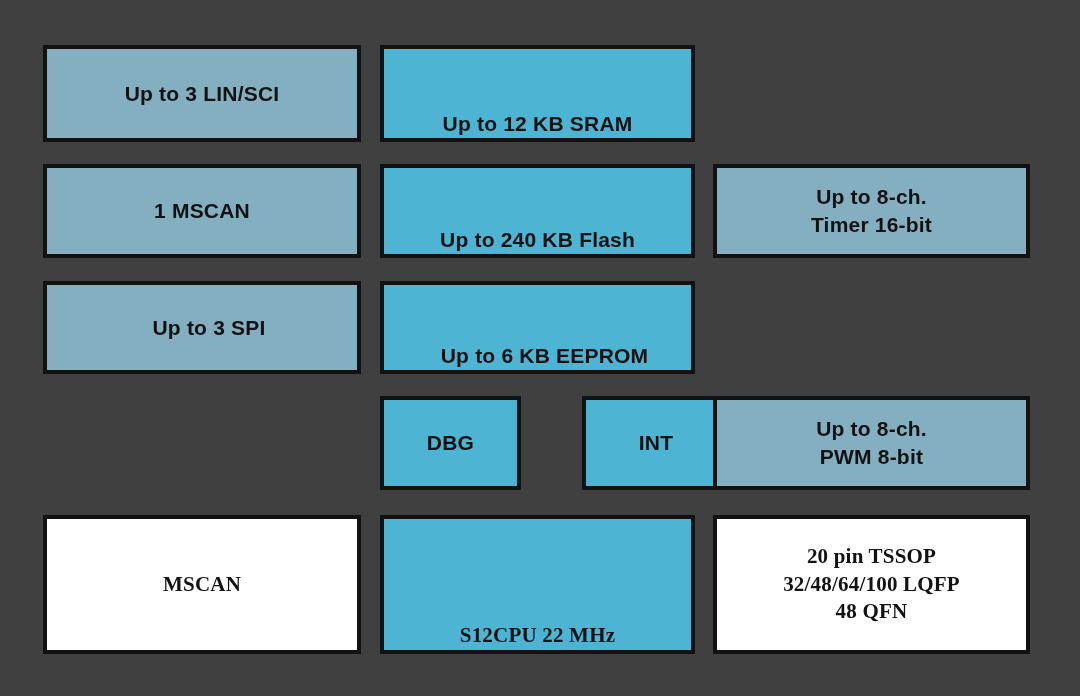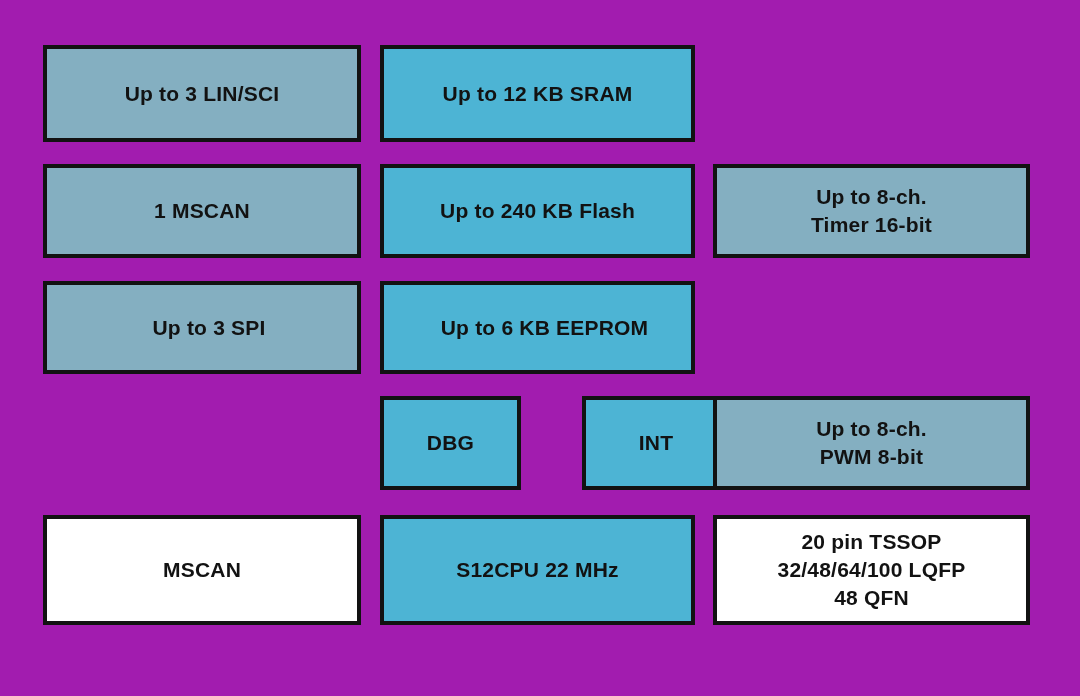--- a/index.html
+++ b/index.html
@@ -5,21 +5,21 @@
   html, body {
     margin: 0;
     padding: 0;
     background: #e9ebec;
     font-family: "Liberation Sans", sans-serif;
   }
   .canvas {
     position: relative;
     width: 1080px;
     height: 696px;
-    background: #a21caf;
+    background: #404040;
     overflow: hidden;
   }
   .block {
     position: absolute;
     box-sizing: border-box;
     border: 4px solid #121212;
     display: flex;
     align-items: center;
     justify-content: center;
     text-align: center;
@@ -31,28 +31,28 @@
     line-height: 1.32;
     white-space: pre-line;
     letter-spacing: 0.2px;
   }
   .fill-slate { background: #84afc1; }
   .fill-blue  { background: #4db4d4; }
   .fill-white { background: #ffffff; }
 
   
   .c1 { left: 43px;  width: 318px; }
-  .c2 { left: 380px; width: 315px; }
+  .c2 { left: 380px; width: 315px; align-items: flex-end; }
   .c3 { left: 713px; width: 317px; }
   
   .r1 { top: 45px;  height: 97px;  }
   .r2 { top: 164px; height: 94px;  }
   .r3 { top: 281px; height: 93px; padding-left: 14px;  }
   .r4 { top: 396px; height: 94px;  }
-  .r5 { top: 515px; height: 110px; }
+  .r5 { top: 515px; height: 139px; font-family: Liberation Serif, serif; }
   
   .half-a { left: 380px; width: 141px; }
   .half-b { left: 547px; width: 148px; margin-left: 35px; }
 </style>
 </head>
 <body>
 
 <div class="canvas">
 
   <div class="block fill-slate c1 r1">

